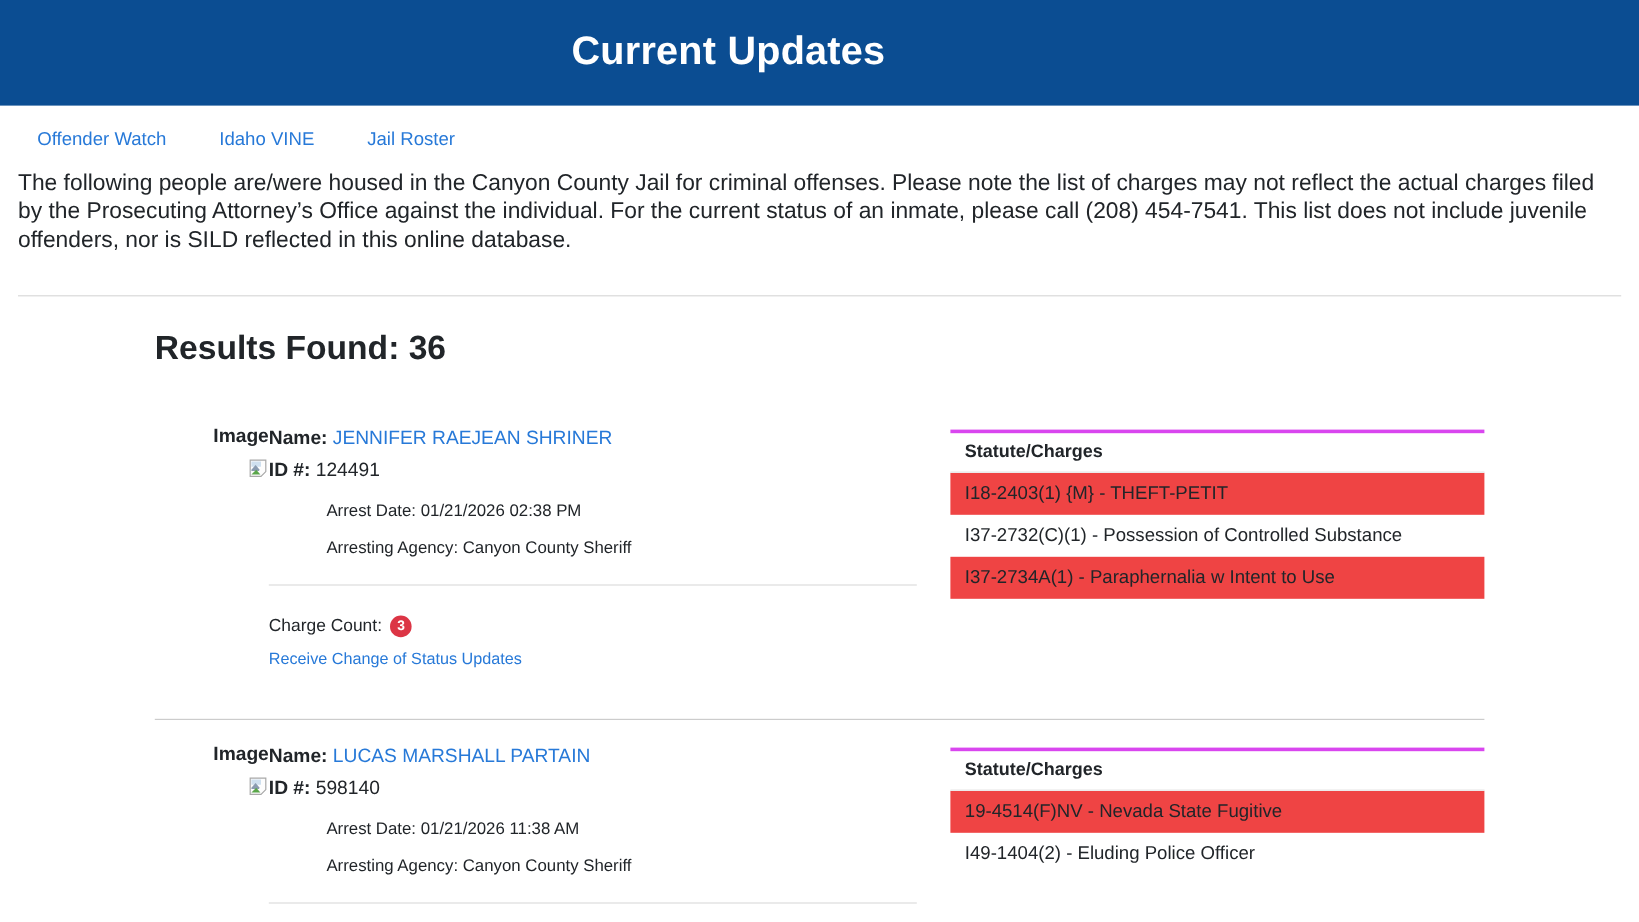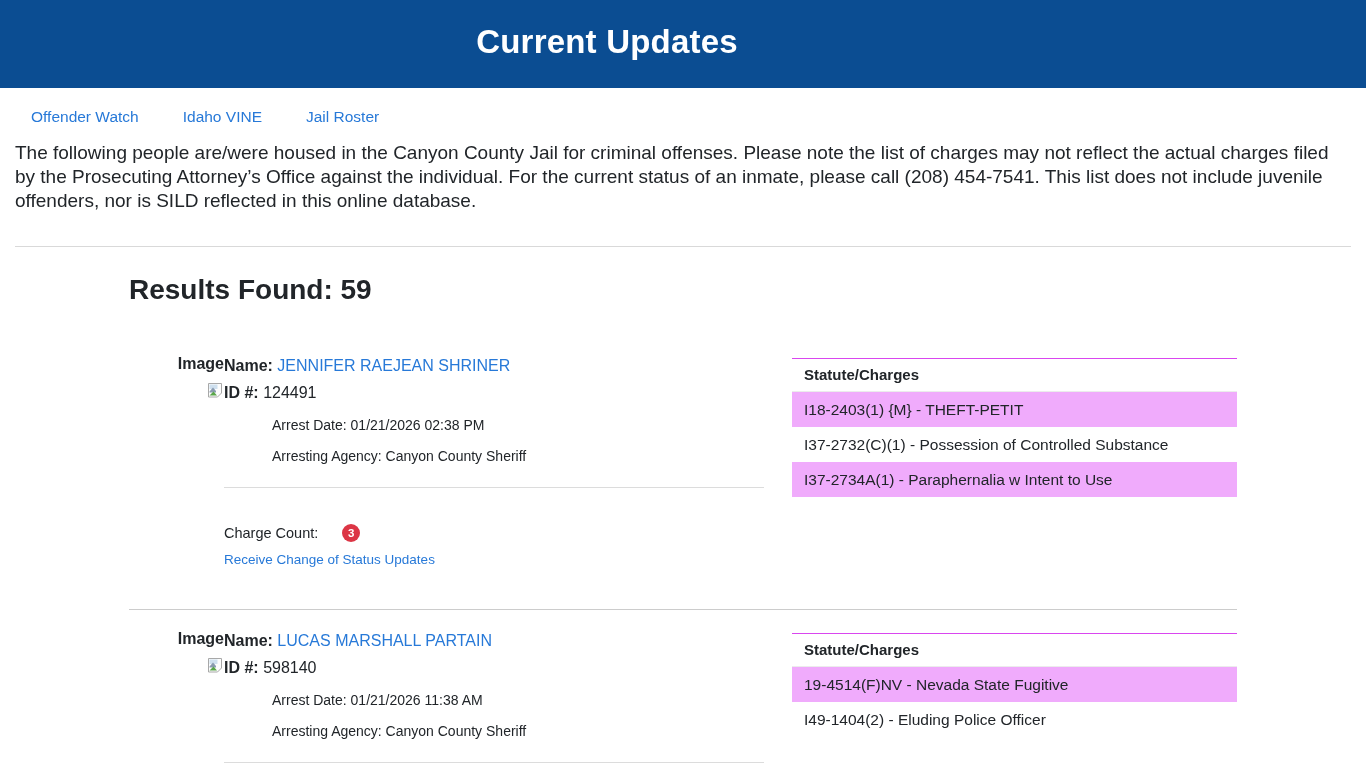--- a/index.html
+++ b/index.html
@@ -40,58 +40,58 @@
   .image-label { font-size: 16px; font-weight: 700; }
   .broken-img { margin-top: 9px; width: 17px; height: 16px; }
 
   .col-details { width: 540px; flex: none; margin-right: 28px; }
   .name-line { font-size: 16px; line-height: 22px; }
   .bold-lbl { font-weight: 700; }
   .name-link { color: var(--link, #2779d8); text-decoration: none; }
   .id-line { font-size: 16px; margin-top: 5px; line-height: 22px; }
   .meta { font-size: 14px; margin-top: 11px; line-height: 20px; margin-left: 48px; }
   .details-hr { border: none; border-top: 1px solid #dcdcdc; margin: 21px 0 0 0; }
-  .charge-line { margin-top: 36px; font-size: 14.5px; display: flex; align-items: center; gap: 24px; }
+  .charge-line { margin-top: 25px; font-size: 14.5px; display: flex; align-items: center; gap: 7px; }
   .count-badge {
     width: 18px; height: 18px; border-radius: 50%; flex: none;
     background: var(--badge, #dc3545); color: #fff;
     font-size: 11.5px; font-weight: 700;
     display: inline-flex; align-items: center; justify-content: center;
   }
   .status-link { display: inline-block; margin-top: 10px; font-size: 13.5px; color: var(--link, #2779d8); text-decoration: none; }
 
   
   .col-charges { flex: 1; }
   table.charges { width: 100%; border-collapse: collapse; font-size: 15.5px; margin-top: 3px; }
   table.charges th {
     text-align: left; font-size: 15px; font-weight: 700; color: #212529;
     padding: 7px 12px 8px 12px;
-    border-top: 1px solid #d946ef; border-bottom: 1px solid #ececec;
+    border-top: 3px solid #d946ef; border-bottom: 1px solid #ececec;
   }
   table.charges td { padding: 7px 12px; line-height: 21px; color: #212529; }
-  table.charges tr.odd td { background: #f0abfc; }
+  table.charges tr.odd td { background: #ef4444; }
 </style>
 </head>
 <body>
 
 <header class="app-header">
   <div class="app-title">Current Updates</div>
 </header>
 
 <nav class="nav">
   <a>Offender Watch</a>
   <a>Idaho VINE</a>
   <a>Jail Roster</a>
 </nav>
 
 <p class="intro">The following people are/were housed in the Canyon County Jail for criminal offenses. Please note the list of charges may not reflect the actual charges filed by the Prosecuting Attorney’s Office against the individual. For the current status of an inmate, please call (208) 454-7541. This list does not include juvenile offenders, nor is SILD reflected in this online database.</p>
 <hr class="top-hr">
 
 <main class="content">
-  <h2 class="results-heading">Results Found: 59</h2>
+  <h2 class="results-heading">Results Found: 36</h2>
 
   <section class="record first">
     <div class="col-image">
       <div class="image-label">Image</div>
       <svg class="broken-img" viewBox="0 0 17 16">
         <path d="M1.5 1.5 h13 v9.5 l-4 4 h-9 z" fill="#fdfdfd" stroke="#a8a8a8" stroke-width="1"></path>
         <path d="M2.5 2.5 h8 v4.5 h-8 z" fill="#cfe0ef"></path>
         <path d="M2.5 9.5 l3.5-4 3 3.5 v1.5 h-6.5 z" fill="#8a9bb0"></path>
         <path d="M2.5 13.5 l4-4 3.5 4 z" fill="#5aa64a"></path>
       </svg>

